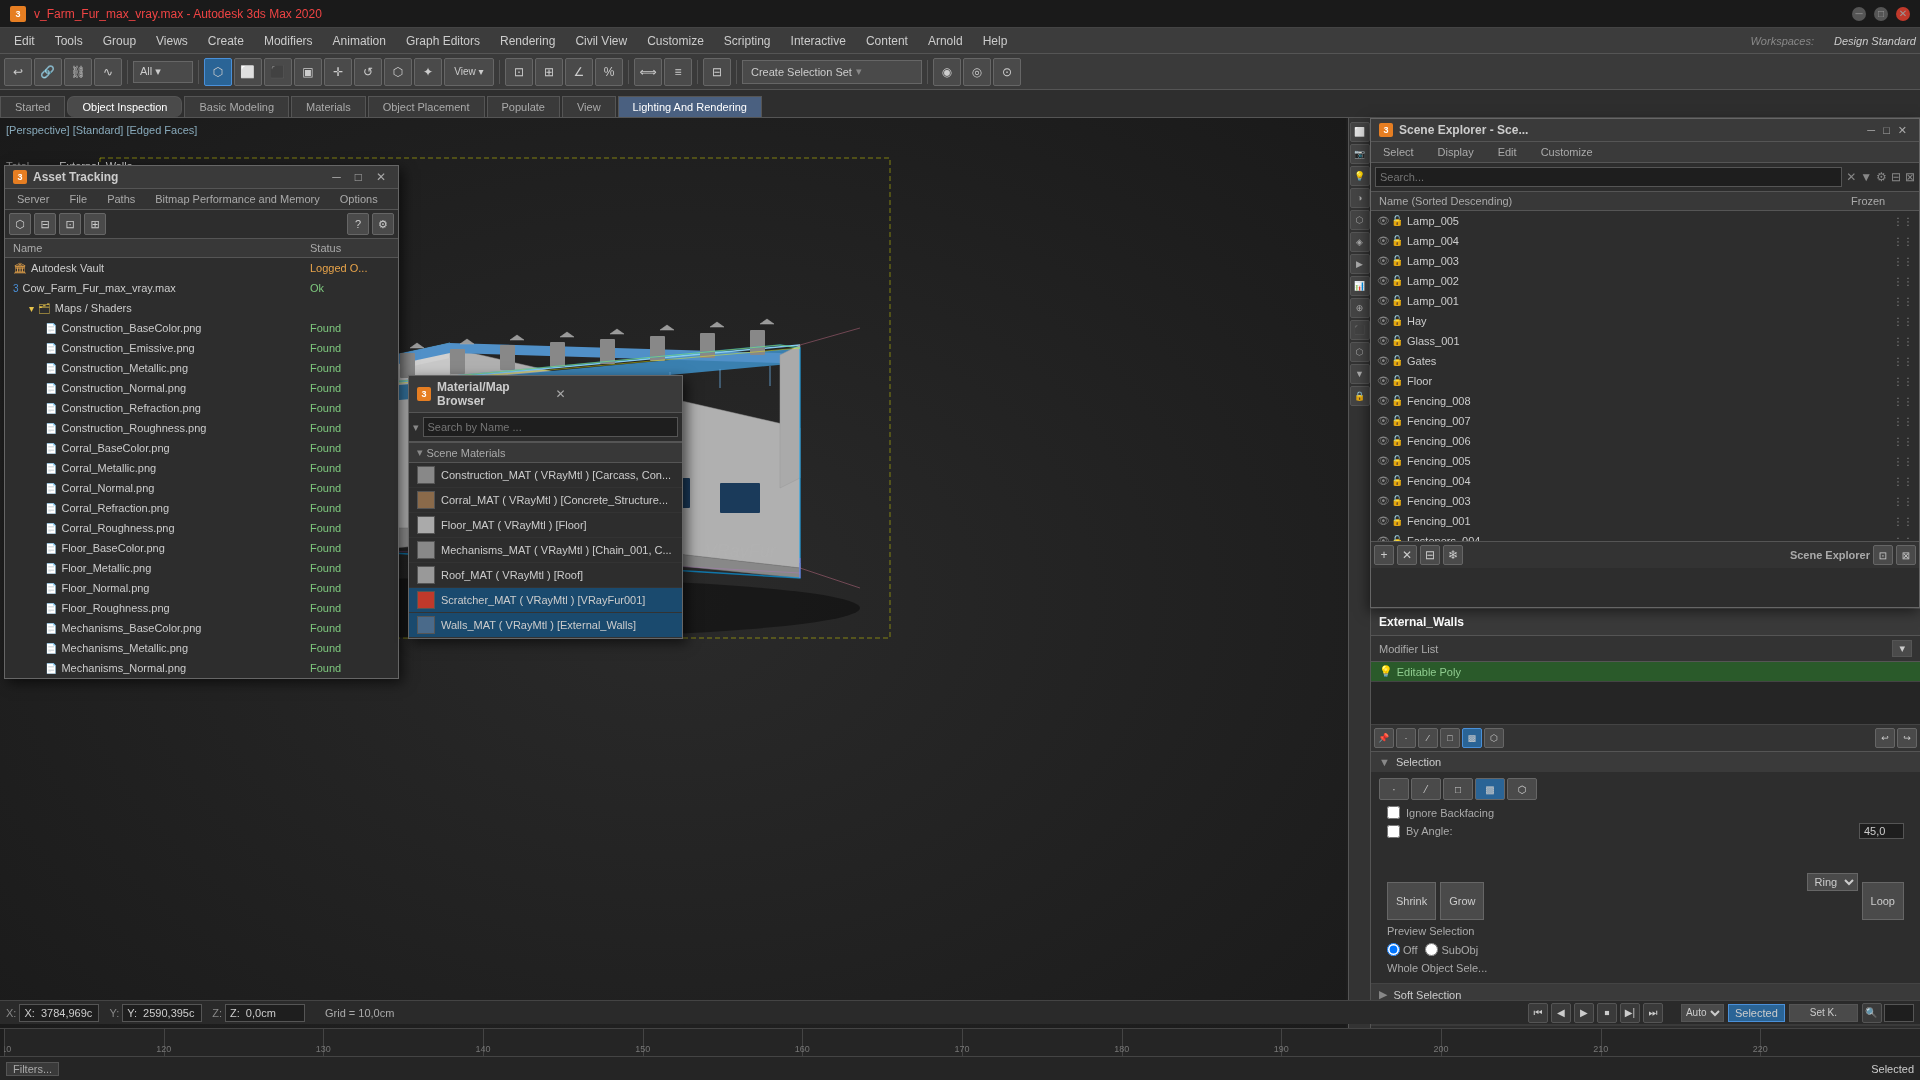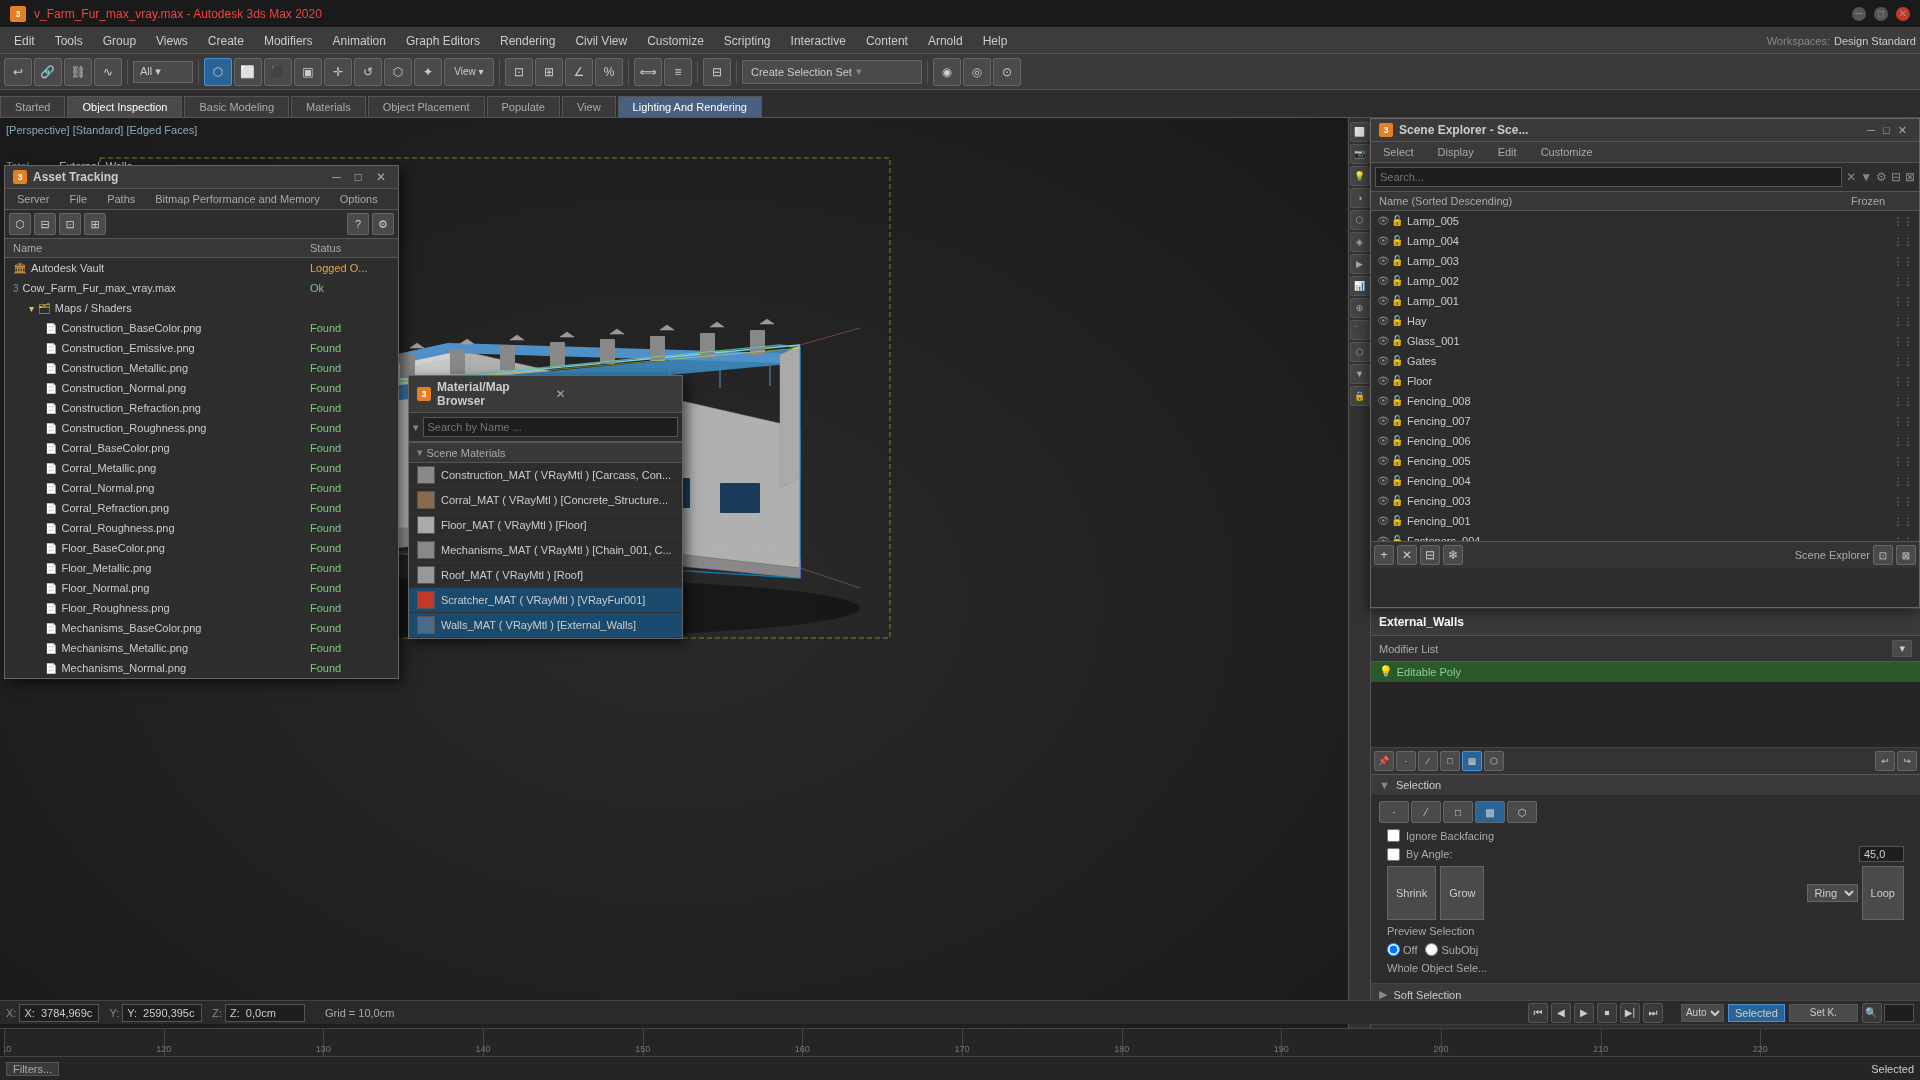--- a/index.html
+++ b/index.html
@@ -22,21 +22,21 @@
     #toolbar { background: #3a3a3a; height: 36px; display: flex; align-items: center; padding: 2px 4px; border-bottom: 1px solid #555; gap: 2px; }
     .toolbar-btn { width: 28px; height: 28px; background: #4a4a4a; border: 1px solid #666; display: flex; align-items: center; justify-content: center; cursor: pointer; color: #ccc; font-size: 12px; border-radius: 2px; }
     .toolbar-btn.active { background: #2a6496; border-color: #4a90d9; }
     .toolbar-separator { width: 1px; height: 24px; background: #555; margin: 0 3px; }
     .toolbar-dropdown { background: #4a4a4a; border: 1px solid #666; height: 22px; padding: 0 6px; color: #ccc; font-size: 11px; min-width: 60px; display: flex; align-items: center; cursor: pointer; }
     .create-selection-btn { background: #4a4a4a; border: 1px solid #666; height: 24px; padding: 0 8px; color: #ccc; font-size: 11px; display: flex; align-items: center; cursor: pointer; white-space: nowrap; }
 
     
     #tabs { background: #2e2e2e; height: 28px; display: flex; align-items: flex-end; border-bottom: 1px solid #555; }
     .tab { padding: 4px 14px; background: #3a3a3a; border: 1px solid #555; border-bottom: none; cursor: pointer; color: #aaa; font-size: 11px; margin-right: 2px; }
-    .tab.active { background: #4a4a4a; color: #fff; }
+    .tab.active { background: #4a4a4a; color: #fff; border-radius: 7px; }
 
     
     #viewport { flex: 1; position: relative; background: #1e1e1e; overflow: hidden; }
     #viewport-stats { position: absolute; top: 24px; left: 6px; color: #aaa; font-size: 11px; z-index: 5; line-height: 16px; }
 
     
     #viewport-side-toolbar { position: absolute; right: 0; top: 0; width: 24px; height: 100%; background: #333; display: flex; flex-direction: column; align-items: center; padding: 4px 0; gap: 2px; border-left: 1px solid #555; }
     .vp-side-btn { width: 20px; height: 20px; background: #444; border: 1px solid #555; display: flex; align-items: center; justify-content: center; cursor: pointer; color: #aaa; font-size: 9px; border-radius: 2px; }
     .se-tab { padding: 4px 12px; color: #aaa; cursor: pointer; font-size: 11px; }
     #scene-list { flex: 1; overflow-y: auto; }
@@ -57,21 +57,21 @@
     .prop-section { border-bottom: 1px solid #444; }
     .prop-header { background: #3a3a3a; padding: 4px 8px; font-size: 11px; color: #ccc; display: flex; align-items: center; cursor: pointer; }
     .prop-header .arrow { margin-right: 6px; color: #888; }
     .prop-content { padding: 6px 8px; }
     .sel-btn { background: #4a4a4a; border: 1px solid #666; height: 22px; display: flex; align-items: center; justify-content: center; cursor: pointer; color: #ccc; font-size: 10px; border-radius: 2px; }
     .sel-btn.active { background: #2a6496; }
     .checkbox-row { display: flex; align-items: center; gap: 6px; padding: 2px 8px; font-size: 11px; color: #aaa; }
     .checkbox-row input[type="checkbox"] { margin: 0; }
     .angle-input { background: #1e1e1e; border: 1px solid #555; color: #ccc; padding: 1px 4px; font-size: 11px; width: 45px; }
     .shrink-grow-row { display: flex; align-items: center; gap: 4px; padding: 2px 8px; font-size: 11px; color: #aaa; }
-    .shrink-grow-btn { background: #4a4a4a; border: 1px solid #666; padding: 20px 8px; cursor: pointer; color: #ccc; font-size: 11px; }
+    .shrink-grow-btn { background: #4a4a4a; border: 1px solid #666; padding: 12px 8px; cursor: pointer; color: #ccc; font-size: 11px; margin-top: 39px; }
 
     
     .edit-geo-btn { background: #4a4a4a; border: 1px solid #666; padding: 2px 0; margin: 2px 4px; cursor: pointer; color: #ccc; font-size: 11px; text-align: center; display: block; }
     .constraints-row { display: flex; align-items: center; padding: 3px 8px; font-size: 11px; }
     .constraints-label { color: #aaa; margin-right: 8px; }
     .radio-label { display: flex; align-items: center; gap: 3px; color: #aaa; margin-right: 8px; cursor: pointer; }
 
     
     #asset-tracking { position: absolute; top: 165px; left: 4px; width: 395px; background: #2d2d2d; border: 1px solid #666; z-index: 50; box-shadow: 4px 4px 12px rgba(0,0,0,0.6); }
     #at-title { background: #3a3a3a; padding: 4px 8px; display: flex; align-items: center; border-bottom: 1px solid #555; }
@@ -158,21 +158,21 @@
   <div class="menu-item">Animation</div>
   <div class="menu-item">Graph Editors</div>
   <div class="menu-item">Rendering</div>
   <div class="menu-item">Civil View</div>
   <div class="menu-item">Customize</div>
   <div class="menu-item">Scripting</div>
   <div class="menu-item">Interactive</div>
   <div class="menu-item">Content</div>
   <div class="menu-item">Arnold</div>
   <div class="menu-item">Help</div>
-  <div style="margin-left:auto;display:flex;align-items:center;gap:4px;">
+  <div style="margin-left:auto;display:flex;align-items:center;gap:20px;font-style:italic;">
     <span style="color:#888;">Workspaces:</span>
     <span style="color:#ccc;">Design Standard</span>
   </div>
 </div>
 
 <div id="toolbar">
 
   <div class="toolbar-btn">↩</div>
   <div class="toolbar-btn">🔗</div>
   <div class="toolbar-btn">⛓</div>
@@ -497,21 +497,21 @@
     <span class="freeze-icon" style="color:#888;font-size:10px;">⋮⋮</span>
   </div>
         </div>
 
       <div style="display:flex;align-items:center;padding:3px;background:#333;border-top:1px solid #555;gap:3px;">
         <div style="width:20px;height:20px;background:#4a4a4a;border:1px solid #666;display:flex;align-items:center;justify-content:center;cursor:pointer;color:#ccc;font-size:12px;border-radius:2px;">+</div>
         <div style="width:20px;height:20px;background:#4a4a4a;border:1px solid #666;display:flex;align-items:center;justify-content:center;cursor:pointer;color:#ccc;font-size:12px;border-radius:2px;">✕</div>
         <div style="width:20px;height:20px;background:#4a4a4a;border:1px solid #666;display:flex;align-items:center;justify-content:center;cursor:pointer;color:#ccc;font-size:12px;border-radius:2px;">⊟</div>
         <div style="width:20px;height:20px;background:#4a4a4a;border:1px solid #666;display:flex;align-items:center;justify-content:center;cursor:pointer;color:#ccc;font-size:12px;border-radius:2px;">❄</div>
         <div style="flex:1;"></div>
-        <div style="font-size:11px;color:#aaa;">Scene Explorer</div>
+        <div style="font-size:11px;color:#aaa;font-weight:bold;">Scene Explorer</div>
         <div style="width:20px;height:20px;background:#4a4a4a;border:1px solid #666;display:flex;align-items:center;justify-content:center;cursor:pointer;color:#ccc;font-size:10px;border-radius:2px;">⊡</div>
         <div style="width:20px;height:20px;background:#4a4a4a;border:1px solid #666;display:flex;align-items:center;justify-content:center;cursor:pointer;color:#ccc;font-size:10px;border-radius:2px;">⊠</div>
       </div>
     </div>
 
     <div id="properties-panel" style="width:100%;flex:1;overflow-y:auto;background:#2d2d2d;border-top:1px solid #555;">
 
       <div style="padding:6px 8px;background:#3a3a3a;border-bottom:1px solid #555;">
         <div style="font-size:12px;color:#fff;font-weight:bold;">External_Walls</div>
       </div>

